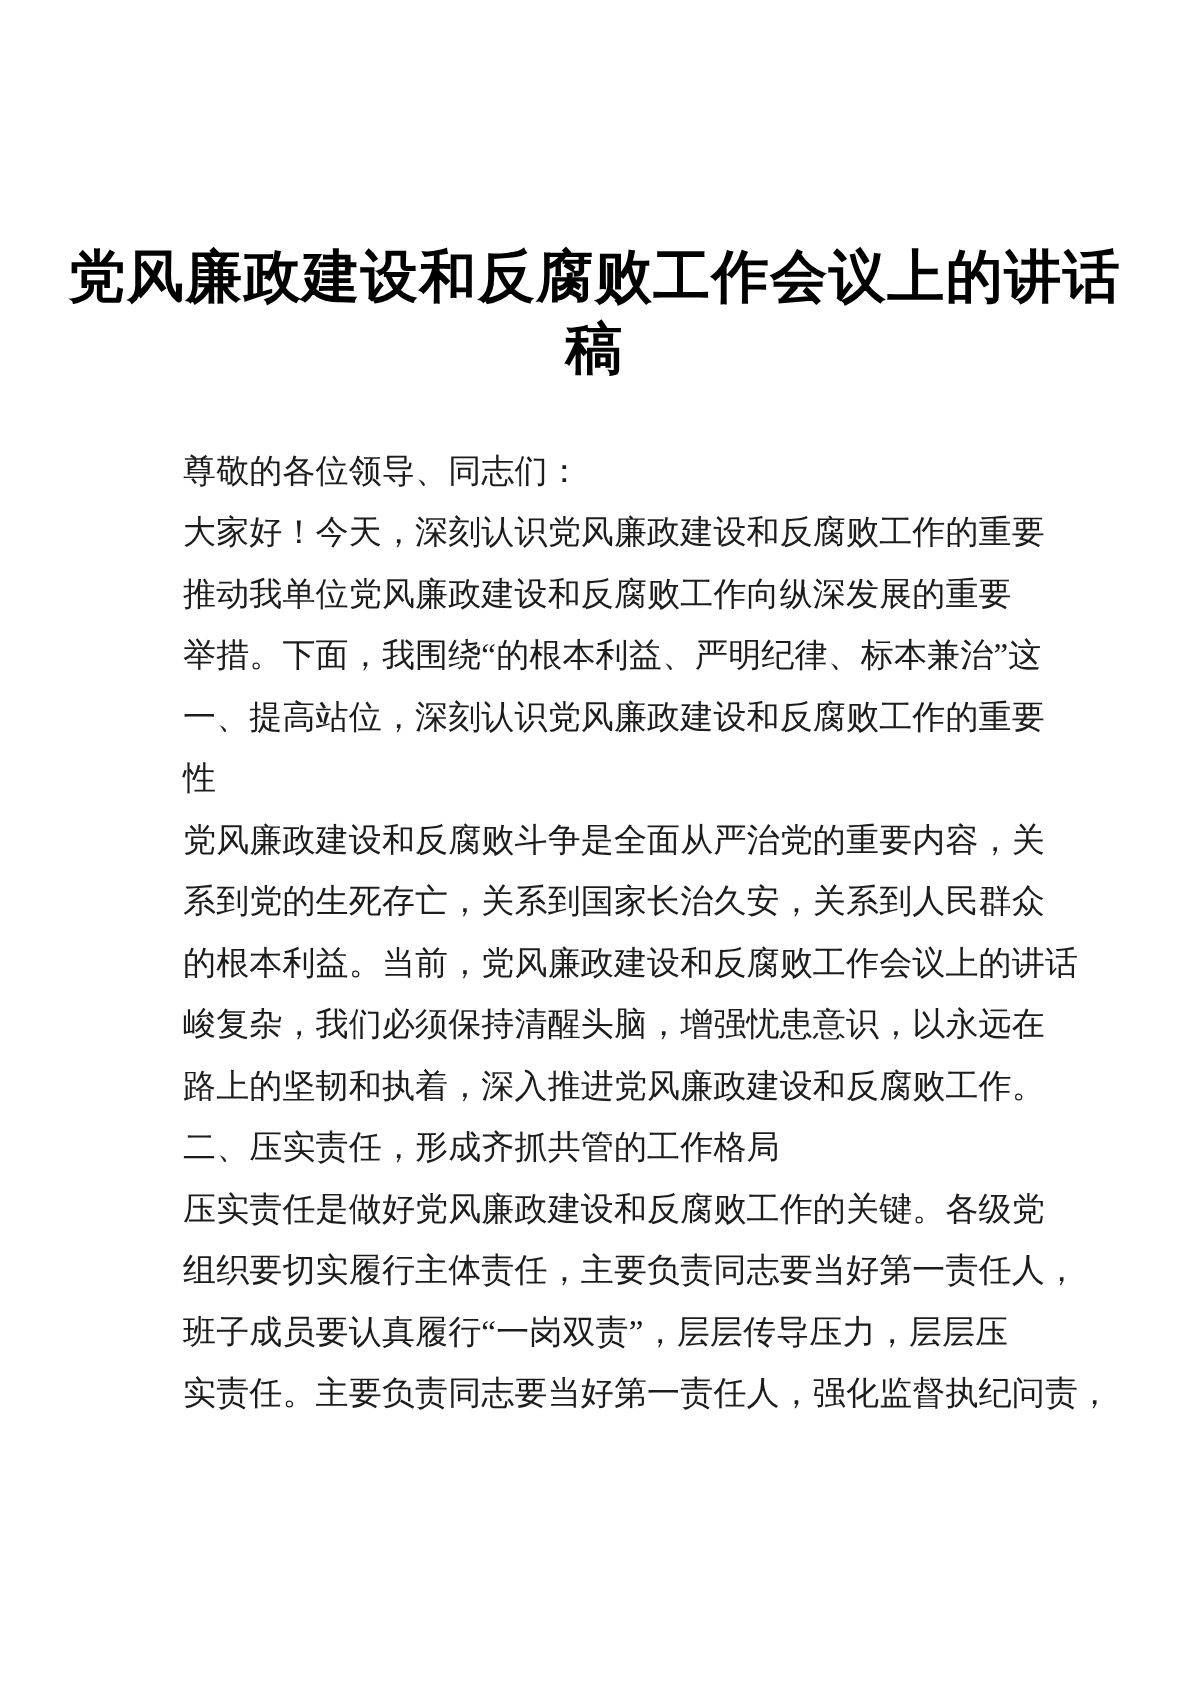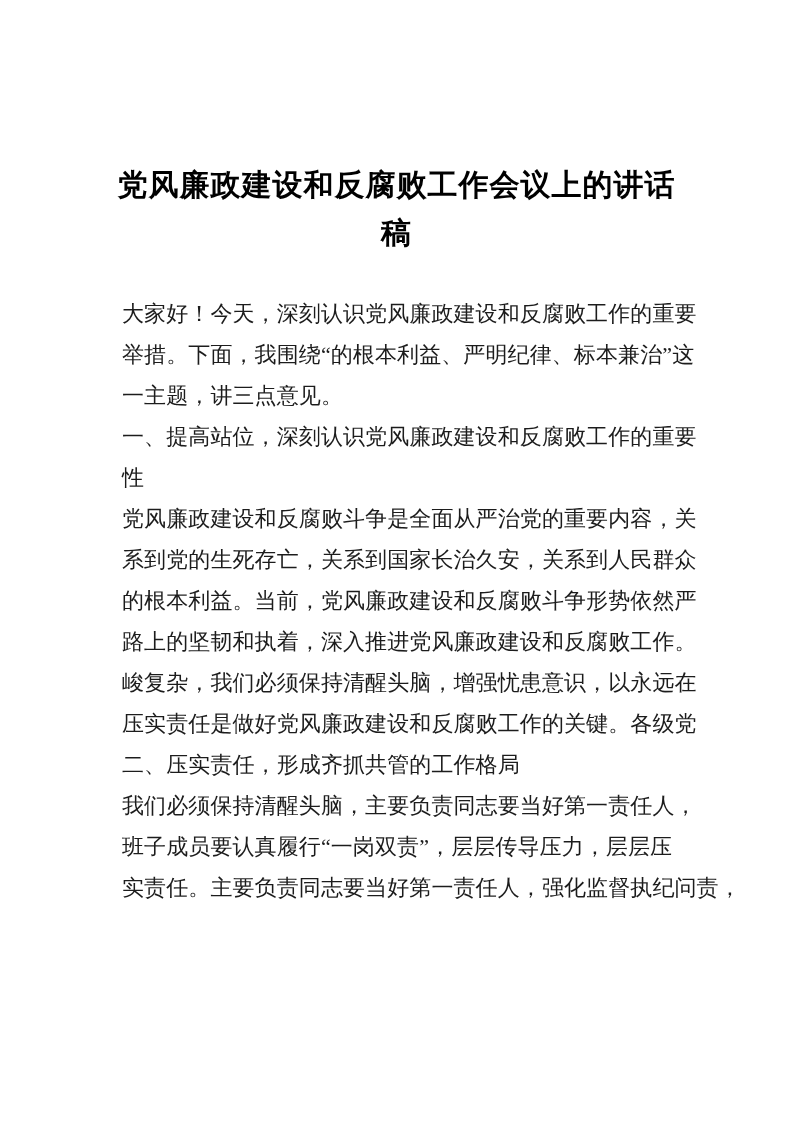--- a/index.html
+++ b/index.html
@@ -15,21 +15,21 @@
     overflow: hidden;
     font-family: "Liberation Serif", "DejaVu Serif", serif;
   }
   .doc-title {
     position: absolute;
     top: 161px;
     left: 0;
     width: 100%;
     margin: 0;
     text-align: center;
-    font-size: 30px;
+    font-size: 38px;
     font-weight: 700;
     line-height: 48px;
     color: var(--title-color, #000000);
     letter-spacing: 1px;
   }
   .doc-body {
     position: absolute;
     top: 293px;
     left: 122px;
     width: 566px;
@@ -47,29 +47,30 @@
 </head>
 <body>
 
 <div class="page">
   <h1 class="doc-title">
     <div>党风廉政建设和反腐败工作会议上的讲话</div>
     <div>稿</div>
   </h1>
 
   <div class="doc-body">
+      <div class="line">尊敬的各位领导、同志们：</div>
       <div class="line">大家好！今天，深刻认识党风廉政建设和反腐败工作的重要</div>
+      <div class="line">推动我单位党风廉政建设和反腐败工作向纵深发展的重要</div>
       <div class="line">举措。下面，我围绕“的根本利益、严明纪律、标本兼治”这</div>
-      <div class="line">一主题，讲三点意见。</div>
       <div class="line">一、提高站位，深刻认识党风廉政建设和反腐败工作的重要</div>
       <div class="line">性</div>
       <div class="line">党风廉政建设和反腐败斗争是全面从严治党的重要内容，关</div>
       <div class="line">系到党的生死存亡，关系到国家长治久安，关系到人民群众</div>
-      <div class="line">的根本利益。当前，党风廉政建设和反腐败斗争形势依然严</div>
+      <div class="line">的根本利益。当前，党风廉政建设和反腐败工作会议上的讲话</div>
+      <div class="line">峻复杂，我们必须保持清醒头脑，增强忧患意识，以永远在</div>
       <div class="line">路上的坚韧和执着，深入推进党风廉政建设和反腐败工作。</div>
-      <div class="line">峻复杂，我们必须保持清醒头脑，增强忧患意识，以永远在</div>
+      <div class="line">二、压实责任，形成齐抓共管的工作格局</div>
       <div class="line">压实责任是做好党风廉政建设和反腐败工作的关键。各级党</div>
-      <div class="line">二、压实责任，形成齐抓共管的工作格局</div>
-      <div class="line">我们必须保持清醒头脑，主要负责同志要当好第一责任人，</div>
+      <div class="line">组织要切实履行主体责任，主要负责同志要当好第一责任人，</div>
       <div class="line">班子成员要认真履行“一岗双责”，层层传导压力，层层压</div>
       <div class="line">实责任。主要负责同志要当好第一责任人，强化监督执纪问责，</div>
     </div>
 </div>
 
 </body></html>

